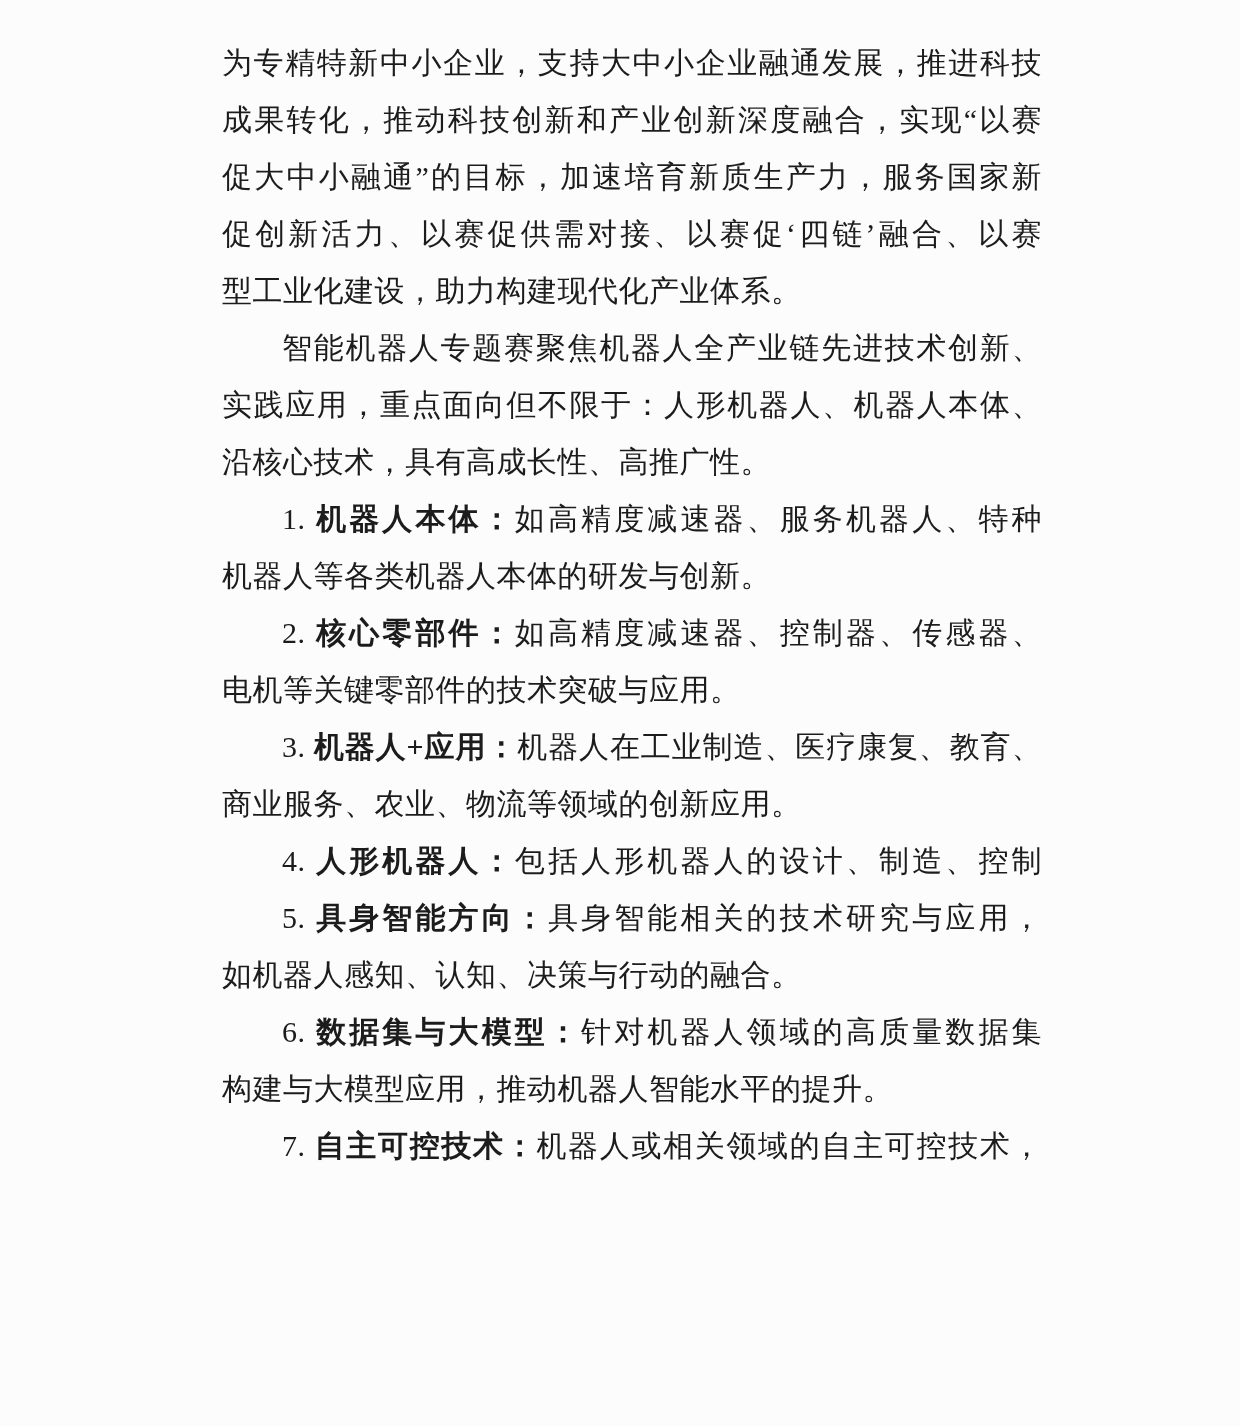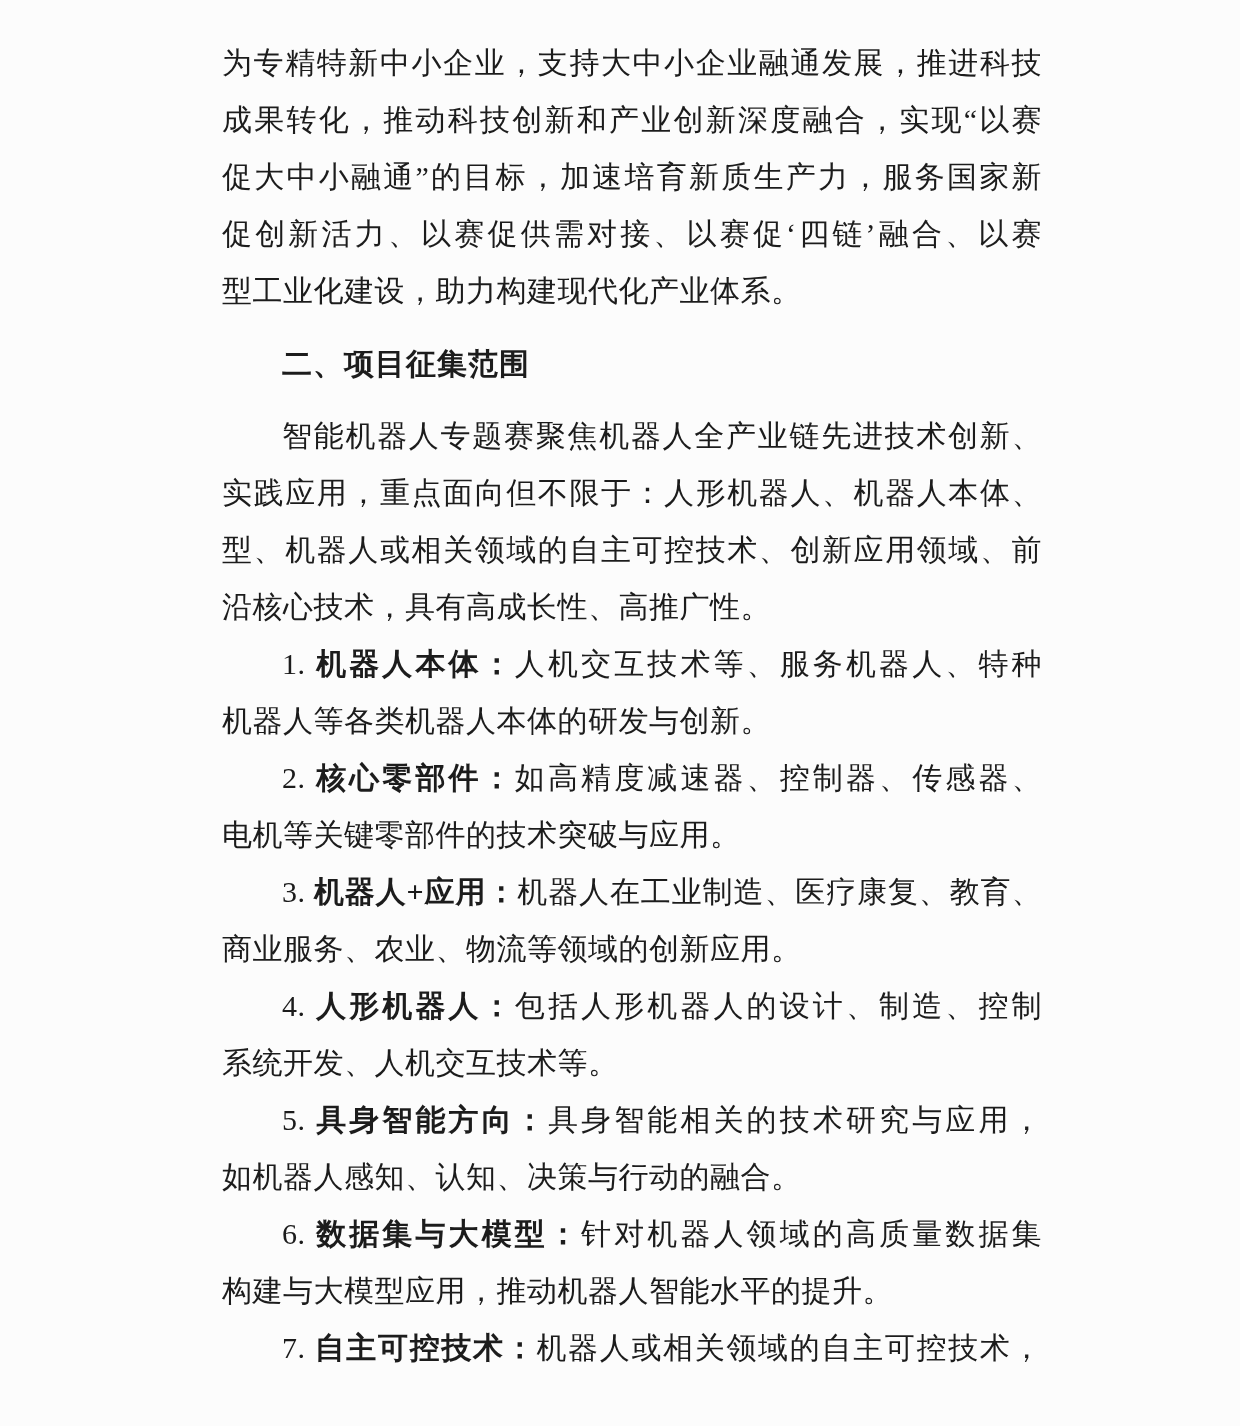--- a/index.html
+++ b/index.html
@@ -57,32 +57,29 @@
 </head>
 <body>
 
 <div class="page" style="background: rgb(252, 252, 252); color: rgb(28, 28, 28);">
   <div class="text-block">
       <div class="line just"><span>为专精特新中小企业，支持大中小企业融通发展，推进科技</span></div>
       <div class="line just"><span>成果转化，推动科技创新和产业创新深度融合，实现“以赛</span></div>
       <div class="line just"><span>促大中小融通”的目标，加速培育新质生产力，服务国家新</span></div>
       <div class="line just"><span>促创新活力、以赛促供需对接、以赛促‘四链’融合、以赛</span></div>
       <div class="line flush"><span>型工业化建设，助力构建现代化产业体系。</span></div>
-      <div class="line heading flush indent"><span class="bold">二、项目征集范围</span></div>
       <div class="line just indent"><span>智能机器人专题赛聚焦机器人全产业链先进技术创新、</span></div>
       <div class="line just"><span>实践应用，重点面向但不限于：人形机器人、机器人本体、</span></div>
-      <div class="line just"><span>型、机器人或相关领域的自主可控技术、创新应用领域、前</span></div>
       <div class="line flush"><span>沿核心技术，具有高成长性、高推广性。</span></div>
-      <div class="line just indent"><span>1. </span><span class="bold">机器人本体：</span><span>人机交互技术等、服务机器人、特种</span></div>
+      <div class="line just indent"><span>1. </span><span class="bold">机器人本体：</span><span>如高精度减速器、服务机器人、特种</span></div>
       <div class="line flush"><span>机器人等各类机器人本体的研发与创新。</span></div>
       <div class="line just indent"><span>2. </span><span class="bold">核心零部件：</span><span>如高精度减速器、控制器、传感器、</span></div>
       <div class="line flush"><span>电机等关键零部件的技术突破与应用。</span></div>
       <div class="line just indent"><span>3. </span><span class="bold">机器人+应用：</span><span>机器人在工业制造、医疗康复、教育、</span></div>
       <div class="line flush"><span>商业服务、农业、物流等领域的创新应用。</span></div>
       <div class="line just indent"><span>4. </span><span class="bold">人形机器人：</span><span>包括人形机器人的设计、制造、控制</span></div>
-      <div class="line flush"><span>系统开发、人机交互技术等。</span></div>
       <div class="line just indent"><span>5. </span><span class="bold">具身智能方向：</span><span>具身智能相关的技术研究与应用，</span></div>
       <div class="line flush"><span>如机器人感知、认知、决策与行动的融合。</span></div>
       <div class="line just indent"><span>6. </span><span class="bold">数据集与大模型：</span><span>针对机器人领域的高质量数据集</span></div>
       <div class="line flush"><span>构建与大模型应用，推动机器人智能水平的提升。</span></div>
       <div class="line just indent"><span>7. </span><span class="bold">自主可控技术：</span><span>机器人或相关领域的自主可控技术，</span></div>
     </div>
 </div>
 
 </body></html>

